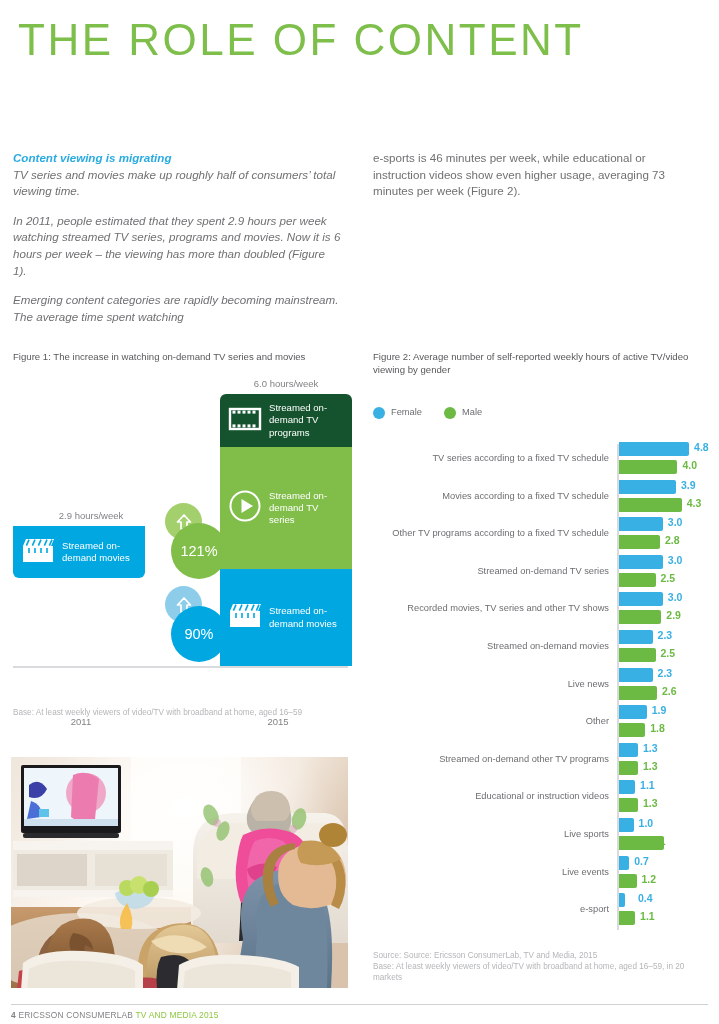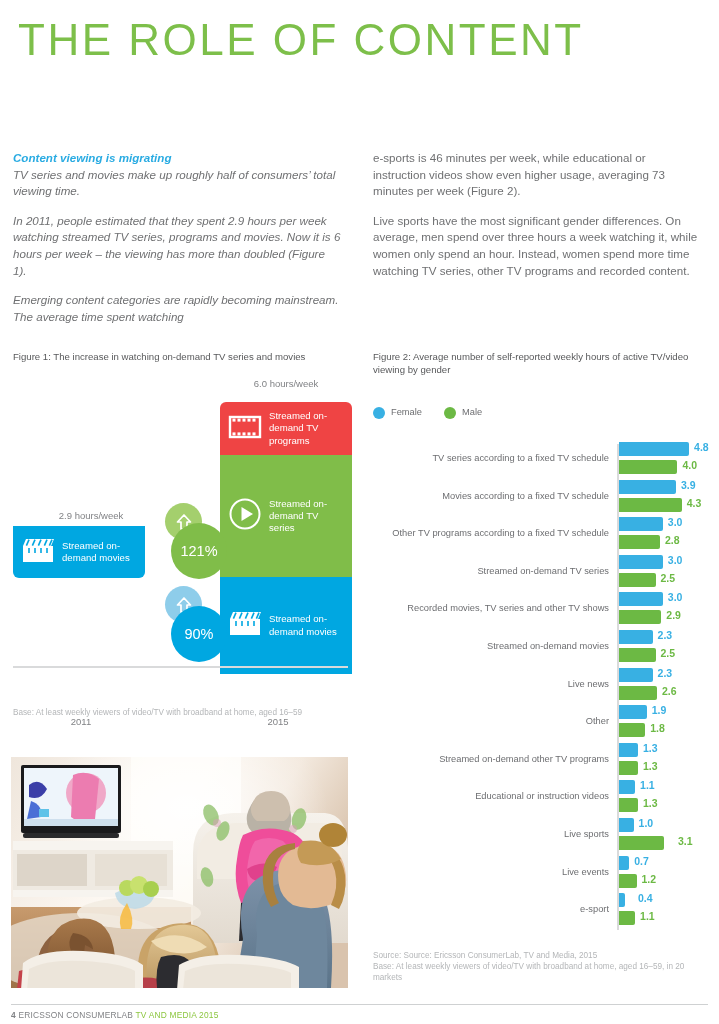--- a/index.html
+++ b/index.html
@@ -97,21 +97,21 @@
 
   .f1-col { position: absolute; width: 132px; }
   #f1-col-2011 { left: 0px;   top: 148px; }
   #f1-col-2015 { left: 207px; top: 16px;  }
 
   .seg {
     position: relative;
     box-sizing: border-box;
     overflow: hidden;
   }
-  .seg-green-light { background: #ef4444; margin-top: 8px; }
+  .seg-green-light { background: #14532d; }
   .seg-green       { background: #80bd49; }
   .seg-blue        { background: #00a7e1; }
   .seg.round-top    { border-top-left-radius: 6px; border-top-right-radius: 6px; }
   .seg.round-bottom { border-bottom-left-radius: 6px; border-bottom-right-radius: 6px; }
 
   .seg-inner {
     position: absolute;
     left: 8px; right: 6px; top: 0; bottom: 0;
     display: flex;
     align-items: center;
@@ -268,21 +268,20 @@
 
 <div class="col col-left">
   <div class="kicker">Content viewing is migrating</div>
   <p class="para">TV series and movies make up roughly half of consumers’ total viewing time.</p>
   <p class="para">In 2011, people estimated that they spent 2.9 hours per week watching streamed TV series, programs and movies. Now it is 6 hours per week – the viewing has more than doubled (Figure 1).</p>
   <p class="para">Emerging content categories are rapidly becoming mainstream. The average time spent watching</p>
 </div>
 
 <div class="col col-right">
   <p class="para">e-sports is 46 minutes per week, while educational or instruction videos show even higher usage, averaging 73 minutes per week (Figure 2).</p>
-  <p class="para">Live sports have the most significant gender differences. On average, men spend over three hours a week watching it, while women only spend an hour. Instead, women spend more time watching TV series, other TV programs and recorded content.</p>
 </div>
 
 <div class="fig-caption" id="fig1-caption">Figure 1: The increase in watching on-demand TV series and movies</div>
 <div class="fig-caption" id="fig2-caption">Figure 2: Average number of self-reported weekly hours of active TV/video viewing by gender</div>
 
 <div id="fig1">
 
   <div class="f1-top-label" id="f1-label-2015">6.0 hours/week</div>
   <div class="f1-top-label" id="f1-label-2011">2.9 hours/week</div>
 
@@ -671,21 +670,21 @@
       </div>
       <div class="f2-row" style="top: 376px;">
         <div class="f2-cat">Live sports</div>
         <div class="f2-bars">
           <div class="f2-bar-wrap">
             <div class="f2-bar female" style="width: 14.6px;"></div>
             <span class="f2-val female" style="left: 19.6px;">1.0</span>
           </div>
           <div class="f2-bar-wrap">
             <div class="f2-bar male" style="width: 45.26px;"></div>
-            <span class="f2-val male" style="left: 59px;">3.1</span>
+            <span class="f2-val male" style="left: 32px;">3.1</span>
           </div>
         </div>
       </div>
       <div class="f2-row" style="top: 413.6px;">
         <div class="f2-cat">Live events</div>
         <div class="f2-bars">
           <div class="f2-bar-wrap">
             <div class="f2-bar female" style="width: 10.22px;"></div>
             <span class="f2-val female" style="left: 15.22px;">0.7</span>
           </div>

